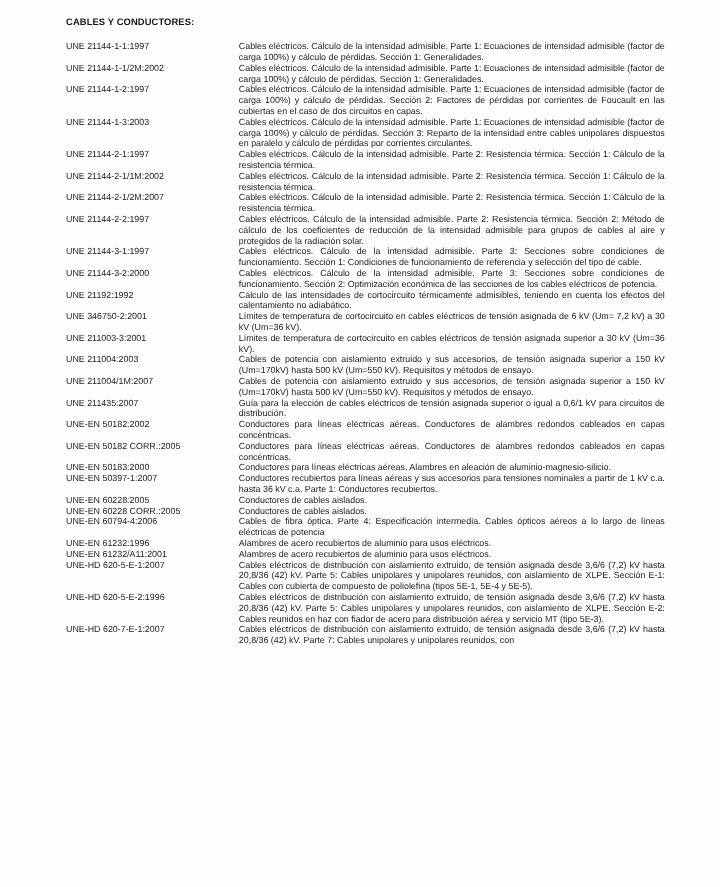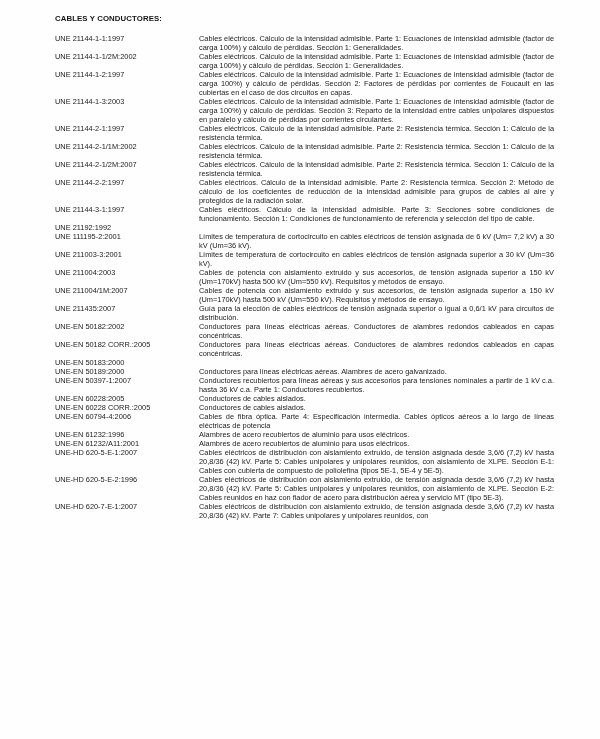--- a/index.html
+++ b/index.html
@@ -24,20 +24,21 @@
     letter-spacing: 0.1px;
     margin-bottom: 11px;
     color: #151515;
   }
   .entries {
     width: 100%;
   }
   .row {
     display: flex;
     align-items: flex-start;
+    justify-content: flex-end;
   }
   .code {
     width: 130px;
     flex: 0 0 130px;
     font-size: 7.4px;
     line-height: 9px;
     white-space: nowrap;
     color: #1c1c1c;
   }
   .desc {
@@ -85,24 +86,29 @@
       </div>
       <div class="row">
         <div class="code">UNE 21144-2-2:1997</div>
         <div class="desc">Cables eléctricos. Cálculo de la intensidad admisible. Parte 2: Resistencia térmica. Sección 2: Método de cálculo de los coeficientes de reducción de la intensidad admisible para grupos de cables al aire y protegidos de la radiación solar.</div>
       </div>
       <div class="row">
         <div class="code">UNE 21144-3-1:1997</div>
         <div class="desc">Cables eléctricos. Cálculo de la intensidad admisible. Parte 3: Secciones sobre condiciones de funcionamiento. Sección 1: Condiciones de funcionamiento de referencia y selección del tipo de cable.</div>
       </div>
       <div class="row">
-        <div class="code">UNE 21192:1992</div>
+        <div class="code">UNE 21144-3-2:2000</div>
+        <div class="desc">Cables eléctricos. Cálculo de la intensidad admisible. Parte 3: Secciones sobre condiciones de funcionamiento. Sección 2: Optimización económica de las secciones de los cables eléctricos de potencia.</div>
       </div>
       <div class="row">
-        <div class="code">UNE 111195-2:2001</div>
+        <div class="code">UNE 21192:1992</div>
+        <div class="desc">Cálculo de las intensidades de cortocircuito térmicamente admisibles, teniendo en cuenta los efectos del calentamiento no adiabático.</div>
+      </div>
+      <div class="row">
+        <div class="code">UNE 346750-2:2001</div>
         <div class="desc">Límites de temperatura de cortocircuito en cables eléctricos de tensión asignada de 6 kV (Um= 7,2 kV) a 30 kV (Um=36 kV).</div>
       </div>
       <div class="row">
         <div class="code">UNE 211003-3:2001</div>
         <div class="desc">Límites de temperatura de cortocircuito en cables eléctricos de tensión asignada superior a 30 kV (Um=36 kV).</div>
       </div>
       <div class="row">
         <div class="code">UNE 211004:2003</div>
         <div class="desc">Cables de potencia con aislamiento extruido y sus accesorios, de tensión asignada superior a 150 kV (Um=170kV) hasta 500 kV (Um=550 kV). Requisitos y métodos de ensayo.</div>
       </div>
@@ -117,24 +123,21 @@
       <div class="row">
         <div class="code">UNE-EN 50182:2002</div>
         <div class="desc">Conductores para líneas eléctricas aéreas. Conductores de alambres redondos cableados en capas concéntricas.</div>
       </div>
       <div class="row">
         <div class="code">UNE-EN 50182 CORR.:2005</div>
         <div class="desc">Conductores para líneas eléctricas aéreas. Conductores de alambres redondos cableados en capas concéntricas.</div>
       </div>
       <div class="row">
         <div class="code">UNE-EN 50183:2000</div>
-      </div>
-      <div class="row">
-        <div class="code">UNE-EN 50189:2000</div>
-        <div class="desc">Conductores para líneas eléctricas aéreas. Alambres de acero galvanizado.</div>
+        <div class="desc">Conductores para líneas eléctricas aéreas. Alambres en aleación de aluminio-magnesio-silicio.</div>
       </div>
       <div class="row">
         <div class="code">UNE-EN 50397-1:2007</div>
         <div class="desc">Conductores recubiertos para líneas aéreas y sus accesorios para tensiones nominales a partir de 1 kV c.a. hasta 36 kV c.a. Parte 1: Conductores recubiertos.</div>
       </div>
       <div class="row">
         <div class="code">UNE-EN 60228:2005</div>
         <div class="desc">Conductores de cables aislados.</div>
       </div>
       <div class="row">

